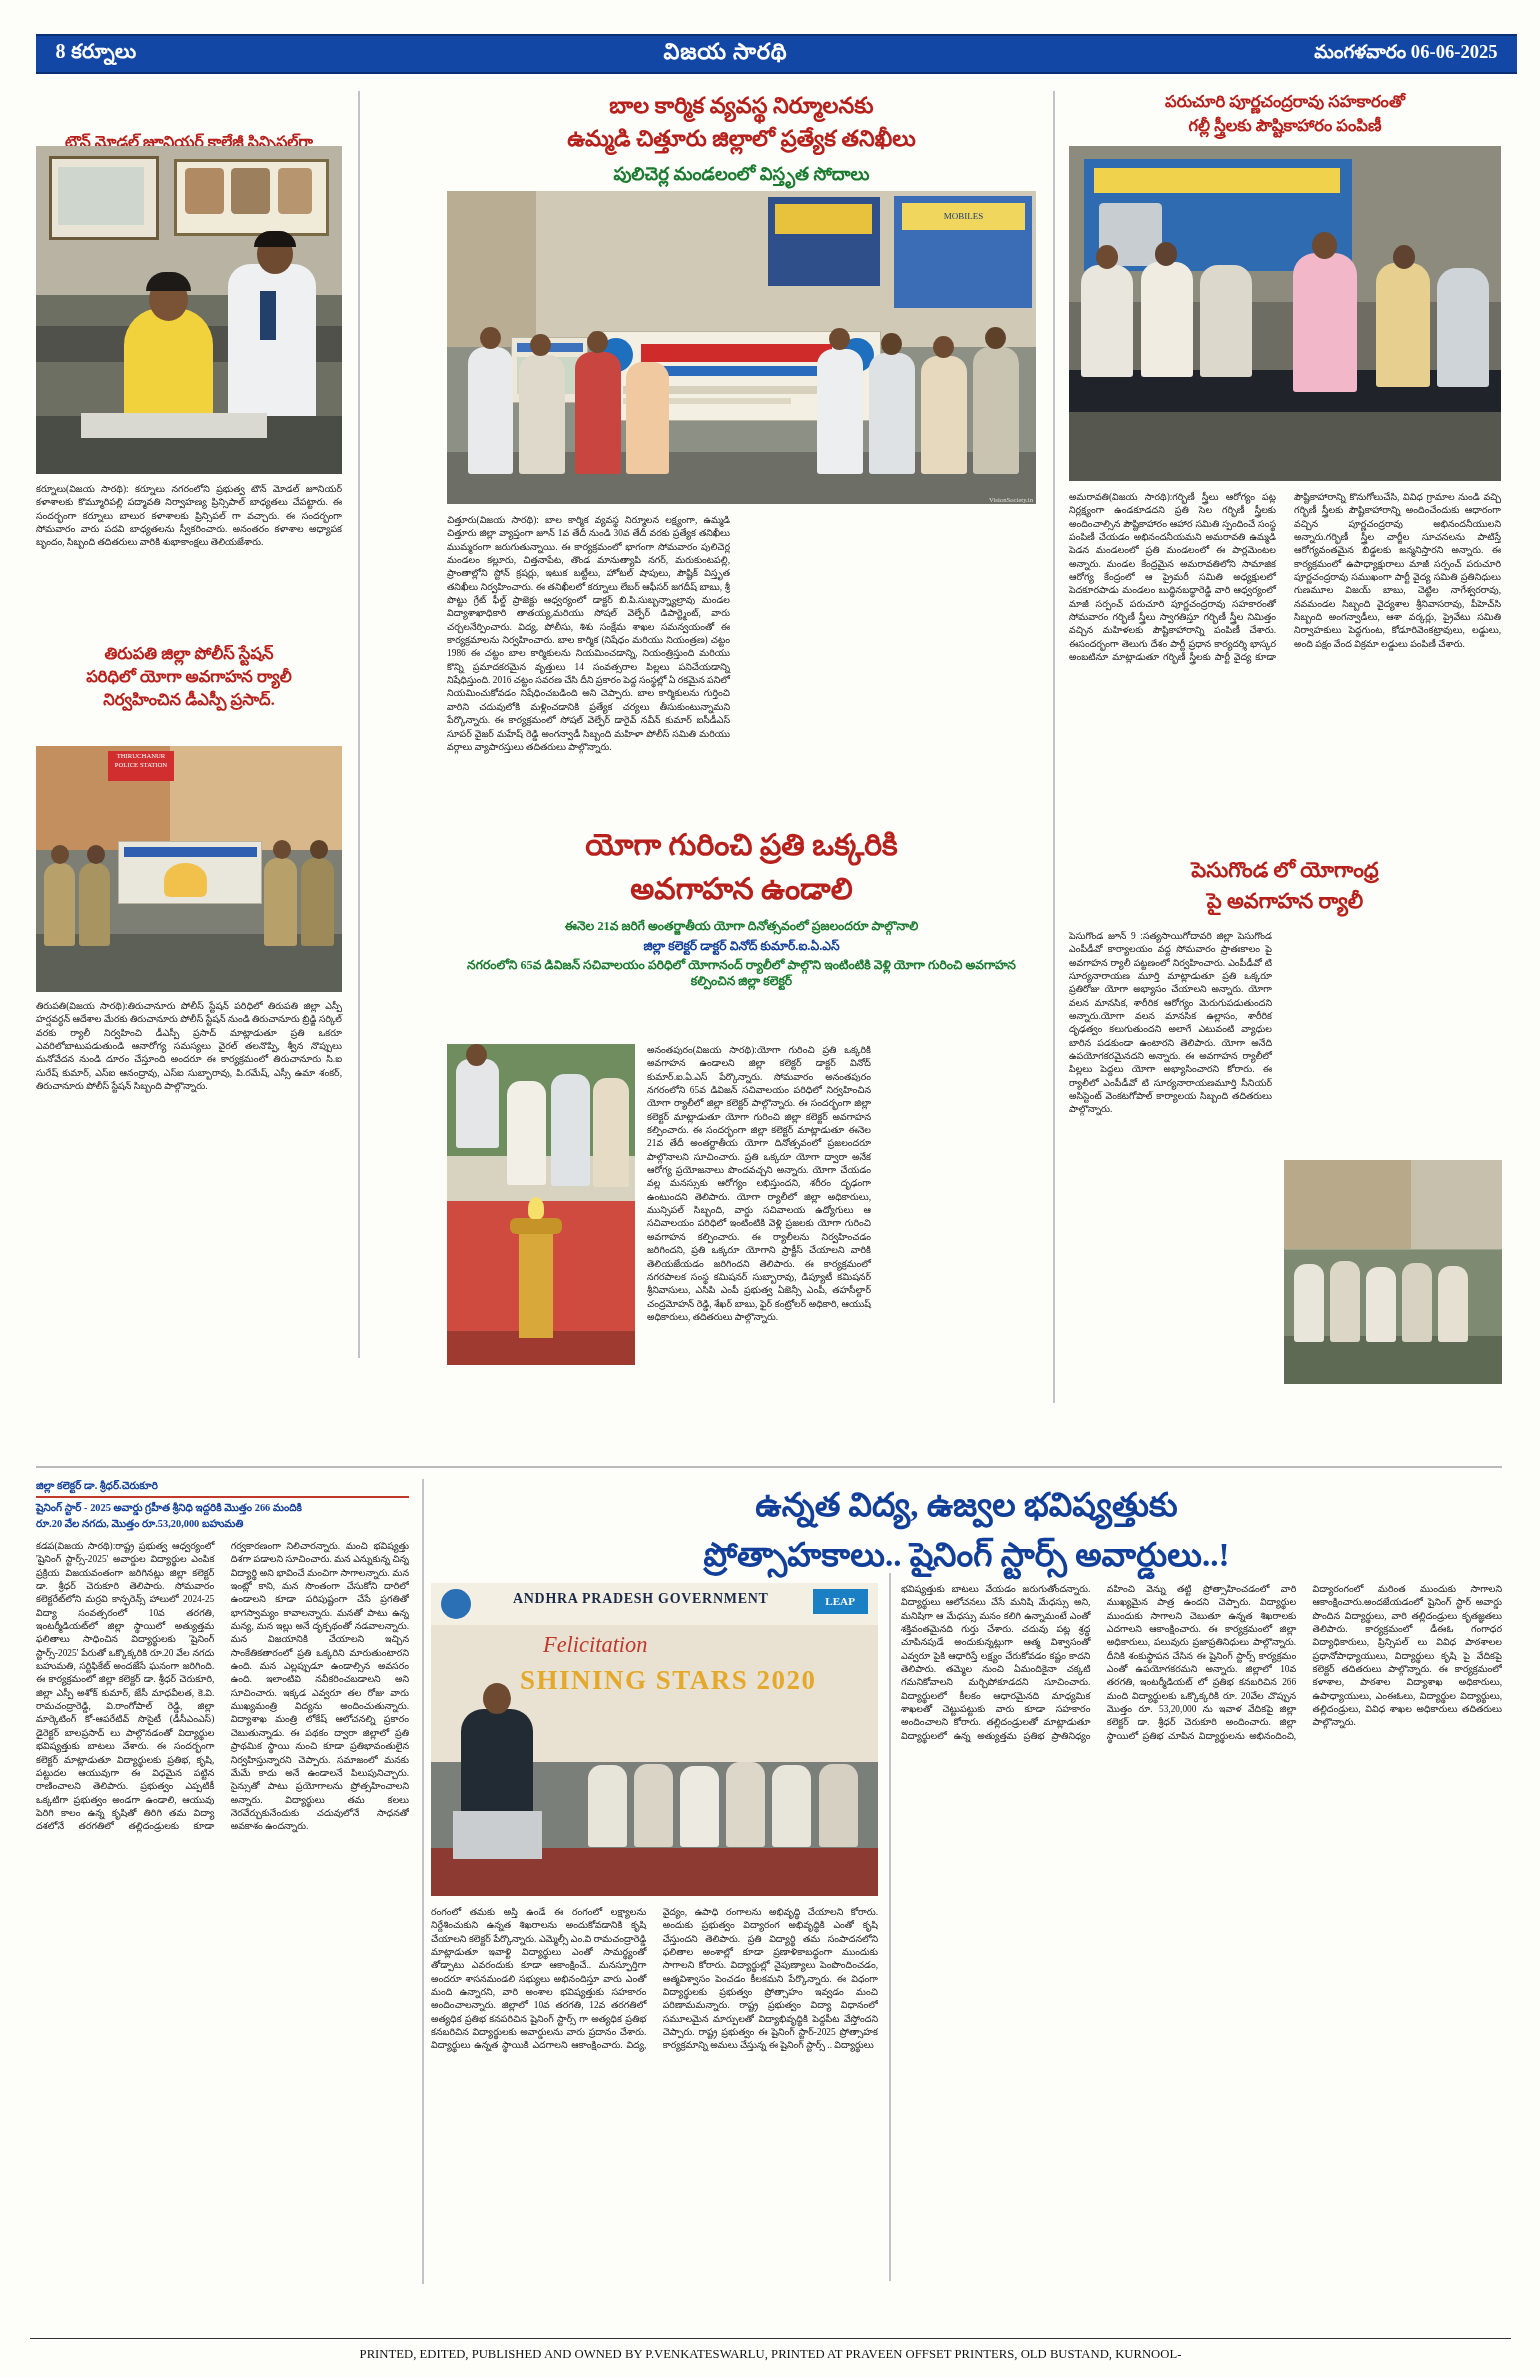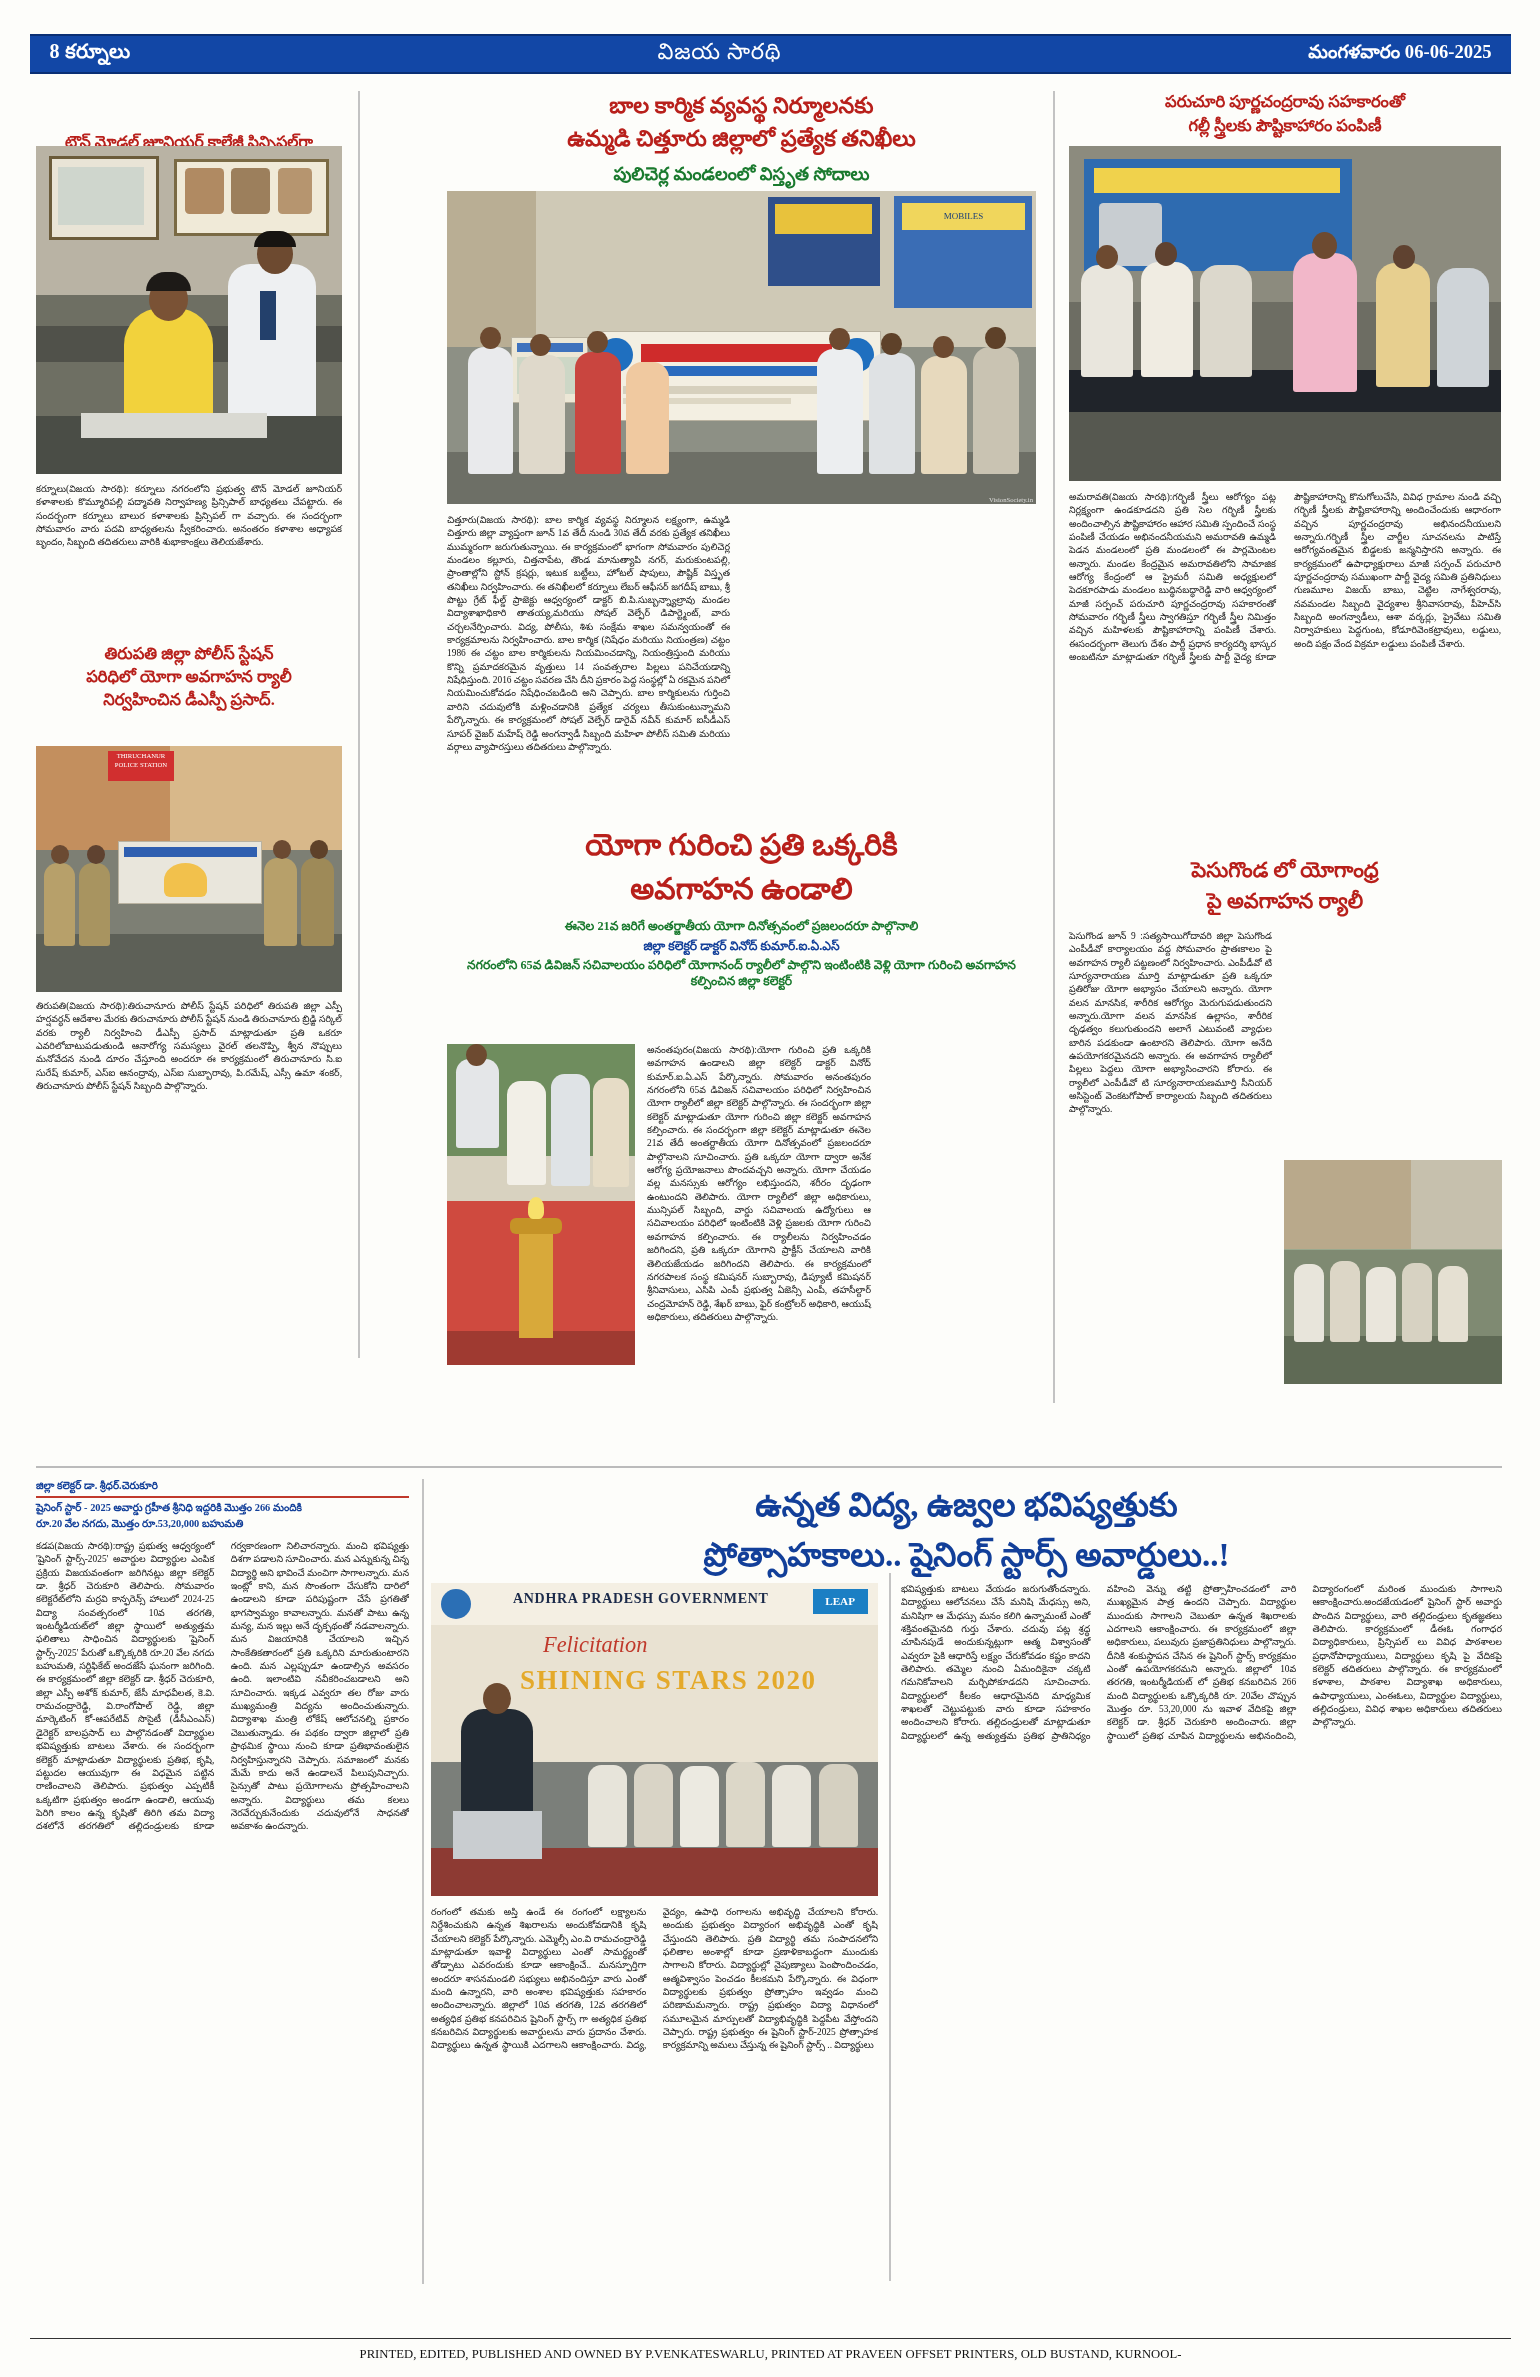--- a/index.html
+++ b/index.html
@@ -3,27 +3,27 @@
 <meta charset="utf-8">
 <style>
   html,body{margin:0;padding:0;background:#d8d8d8;}
   body{font-family:"Liberation Serif",serif;}
   .page{
     width:1541px;height:2377px;background:#fdfdfa;position:relative;
     box-sizing:border-box;padding:0;overflow:hidden;
   }
   
   .masthead{
-    position:absolute;left:30px;top:34px;width:1481px;height:40px;
+    position:absolute;left:36px;top:34px;width:1481px;height:40px;
     background:#1247a6;color:#fff;display:flex;align-items:center;
     justify-content:space-between;padding:0 19.4px;box-sizing:border-box;
     border-top:2.2px solid #0a2f74;border-bottom:2.2px solid #0a2f74;
   }
   .masthead .pageno{font-size:20px;font-weight:bold;letter-spacing:0.4px;}
-  .masthead .title{font-size:22.4px;font-weight:normal;letter-spacing:0.7px;}
+  .masthead .title{font-size:22.4px;font-weight:bold;letter-spacing:0.7px;}
   .masthead .date{font-size:18.6px;font-weight:bold;}
   
   .hl{color:#b8201b;font-weight:bold;text-align:center;line-height:1.28;}
   .hl.blue{color:#123f99;}
   .hl.green{color:#1a7a2e;}
   .body-text{
     font-size:9.4px;line-height:1.42;text-align:justify;color:#111;
     font-family:"Liberation Serif",serif;
   }
   .photo{position:relative;overflow:hidden;background:#7a8b96;}

